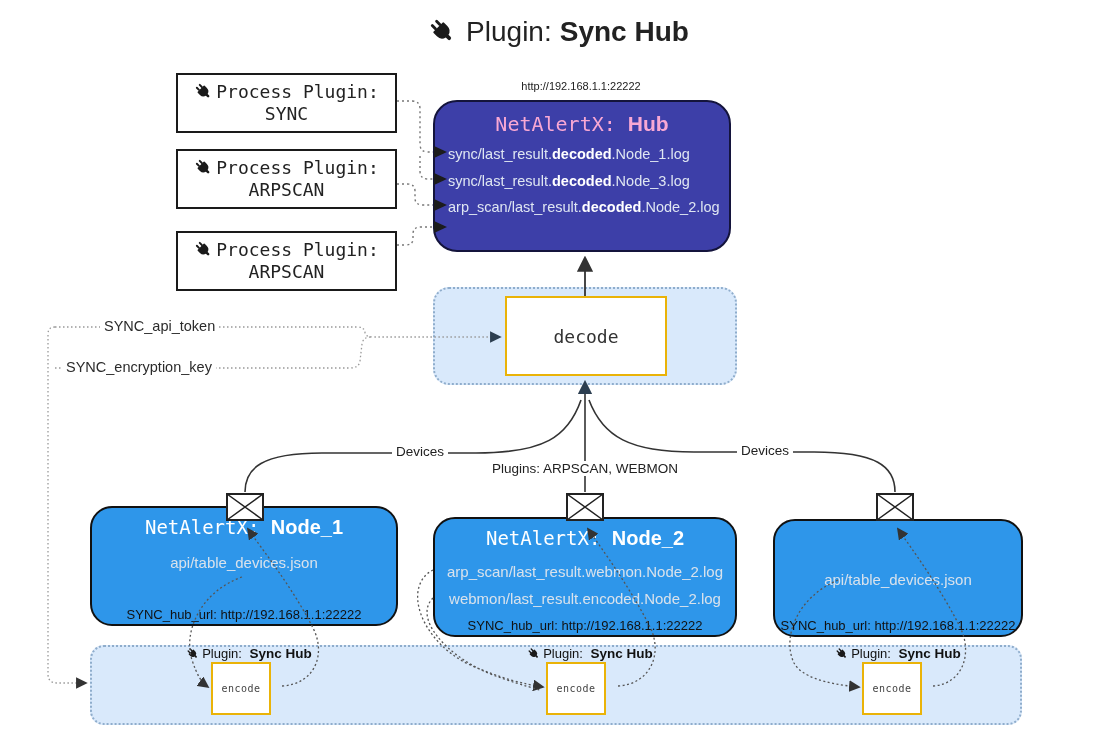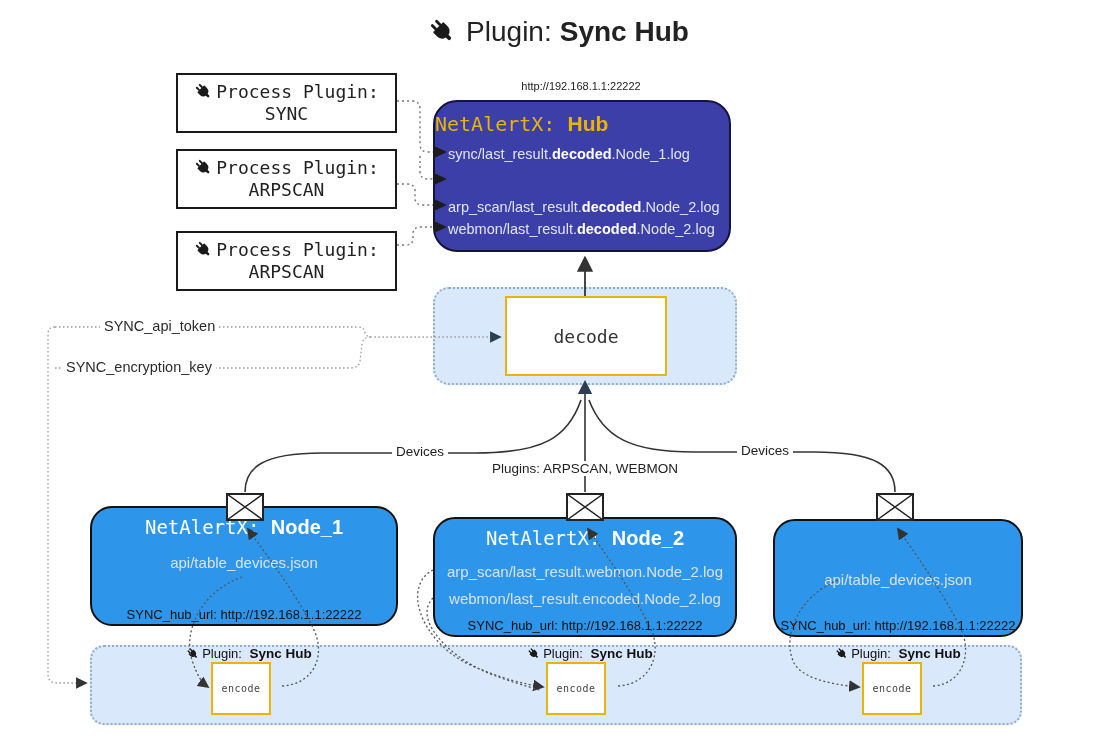--- a/index.html
+++ b/index.html
@@ -12,21 +12,21 @@
   .abs{position:absolute}
   
   .title{left:0;top:16px;width:100%;display:flex;justify-content:center;align-items:center;gap:8px;font-size:28px;color:#222}
   .title b{font-weight:800}
   
   .pbox{left:176px;width:221px;height:60px;background:#fff;border:2px solid #1a1a1a;display:flex;flex-direction:column;align-items:center;justify-content:center;font-family:"DejaVu Sans Mono",monospace;font-size:18px;color:#222;line-height:22px}
   .pbox .row{display:flex;align-items:center;gap:2px}
   
   .hub-url{left:581px;top:80px;transform:translateX(-50%);font-size:11px;color:#222;white-space:nowrap}
   .hub{left:433px;top:100px;width:298px;height:152px;background:var(--hub_fill);border:2.5px solid #14143c;border-radius:24px;z-index:2}
-  .hub-title{left:0;top:10px;width:100%;color:#eab308;font-family:"DejaVu Sans Mono",monospace;font-size:20px;white-space:nowrap}
+  .hub-title{left:0;top:10px;width:100%;text-align:center;color:#f9a8d4;font-family:"DejaVu Sans Mono",monospace;font-size:20px;white-space:nowrap}
   .hub-title b{font-family:"Liberation Sans",sans-serif;font-size:21px;font-weight:800}
   .hubline{left:13px;height:18px;line-height:18px;font-size:14.5px;color:var(--hub_text);white-space:nowrap}
   .hubline b{color:#fff;font-weight:700}
   
   .panel{background:var(--panel_fill);border:2px dotted var(--panel_border);z-index:1}
   .decode-panel{left:433px;top:287px;width:304px;height:98px;border-radius:16px}
   .iobox{background:#fff;border:2px solid #eab308;display:flex;align-items:center;justify-content:center;font-family:"DejaVu Sans Mono",monospace;color:#333;z-index:2}
   .decode-box{left:505px;top:296px;width:162px;height:80px;font-size:18px}
   
   .tag{z-index:6;background:#fff;padding:0 4px;white-space:nowrap;color:#2b2b2b}
@@ -103,22 +103,22 @@
       </span>
     <span>ARPSCAN</span>
   </div>
 
   <div class="abs hub-url">http://192.168.1.1:22222</div>
   <div class="abs hub">
     <div class="abs hub-title">
       <span>NetAlertX:</span> <b>Hub</b>
     </div>
     <div class="abs hubline" style="top:43px"><span>sync/last_result.</span><b>decoded</b><span>.Node_1.log</span></div>
+    <div class="abs hubline" style="top:70px"><span>sync/last_result.</span><b>decoded</b><span>.Node_3.log</span></div>
     <div class="abs hubline" style="top:96px"><span>arp_scan/last_result.</span><b>decoded</b><span>.Node_2.log</span></div>
-    <div class="abs hubline" style="top:118px"><span>webmon/last_result.</span><b>decoded</b><span>.Node_2.log</span></div>
   </div>
 
   <div class="abs panel decode-panel"></div>
   <div class="abs iobox decode-box">decode</div>
 
   <div class="abs tag token" style="left:100px;top:318px">SYNC_api_token</div>
   <div class="abs tag token" style="left:62px;top:359px">SYNC_encryption_key</div>
 
   <div class="abs tag edge-label" style="left:420px;top:444px">Devices</div>
   <div class="abs tag edge-label" style="left:585px;top:461px">Plugins: ARPSCAN, WEBMON</div>

